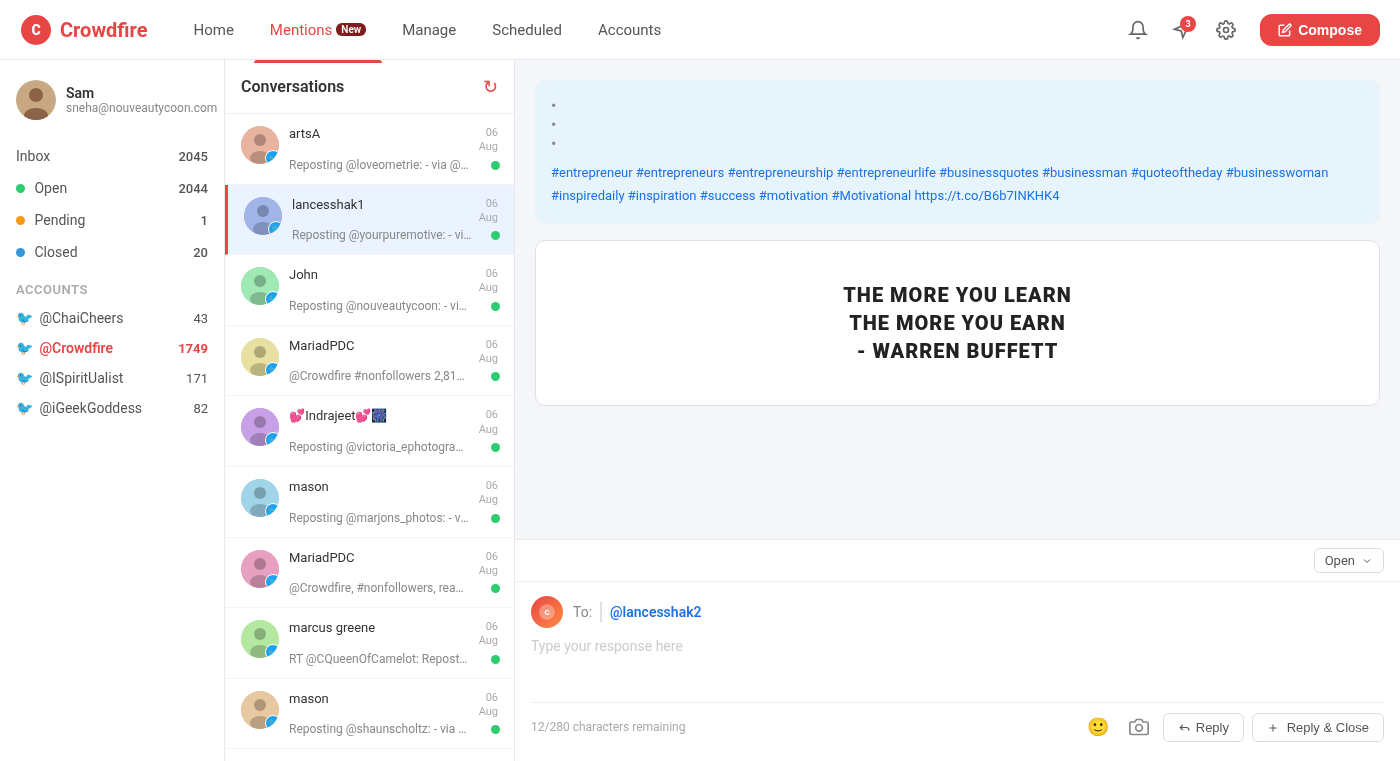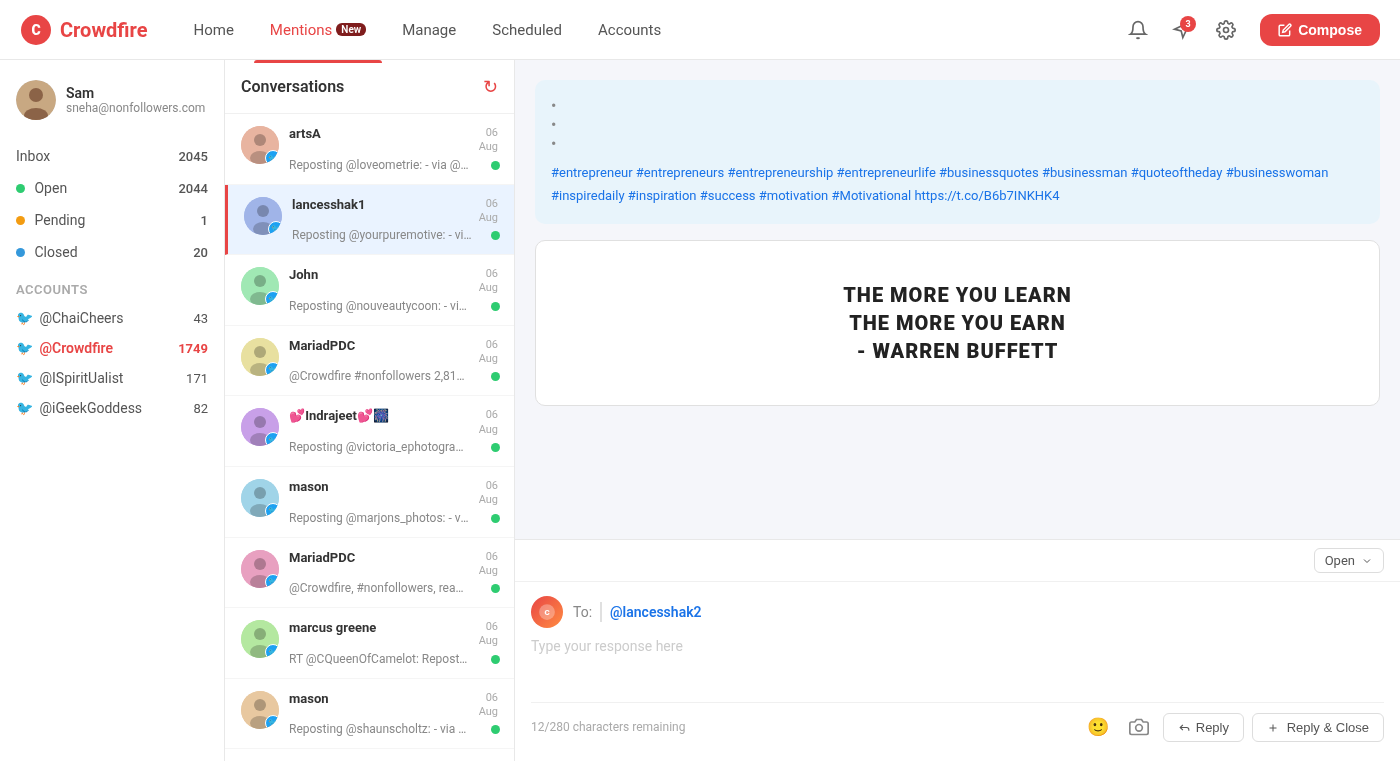--- a/index.html
+++ b/index.html
@@ -115,21 +115,21 @@
       flex-shrink: 0; margin-right: 10px; overflow: hidden; position: relative;
     }
     .conv-twitter-badge {
       position: absolute; bottom: -2px; right: -2px;
       width: 16px; height: 16px; background: #1da1f2; border-radius: 50%;
       display: flex; align-items: center; justify-content: center;
       font-size: 8px; color: #fff; border: 1.5px solid #fff;
     }
     .conv-content { flex: 1; min-width: 0; }
     .conv-top { display: flex; justify-content: space-between; align-items: flex-start; }
-    .conv-name { font-size: 13px; font-weight: 700; color: #333; }
+    .conv-name { font-size: 13px; font-weight: 400; color: #333; }
     .conv-date { font-size: 11px; color: #aaa; text-align: right; line-height: 1.3; }
     .conv-preview { font-size: 12px; color: #888; margin-top: 3px; white-space: nowrap; overflow: hidden; text-overflow: ellipsis; max-width: 180px; }
     .conv-dot {
       width: 9px; height: 9px; border-radius: 50%; background: #2ecc71;
       position: absolute; right: 14px; bottom: 14px;
     }
 
     
     .main-content { flex: 1; display: flex; flex-direction: column; overflow: hidden; background: #f5f6fa; }
     .content-scroll { flex: 1; overflow-y: auto; padding: 20px; }
@@ -262,21 +262,21 @@
     <div class="sidebar-user">
       <div class="sidebar-avatar">
         <svg viewBox="0 0 40 40">
           <circle cx="20" cy="20" r="20" fill="#c8a882"></circle>
           <circle cx="20" cy="15" r="7" fill="#8b6347"></circle>
           <ellipse cx="20" cy="36" rx="12" ry="8" fill="#8b6347"></ellipse>
         </svg>
       </div>
       <div class="sidebar-user-info">
         <div class="sidebar-username">Sam</div>
-        <div class="sidebar-email">sneha@nonfollowers.com</div>
+        <div class="sidebar-email">sneha@nouveautycoon.com</div>
       </div>
     </div>
 
     <div class="sidebar-section">
       <div class="sidebar-row">
         <span class="sidebar-row-label">Inbox</span>
         <span class="sidebar-row-count">2045</span>
       </div>
     </div>
 

